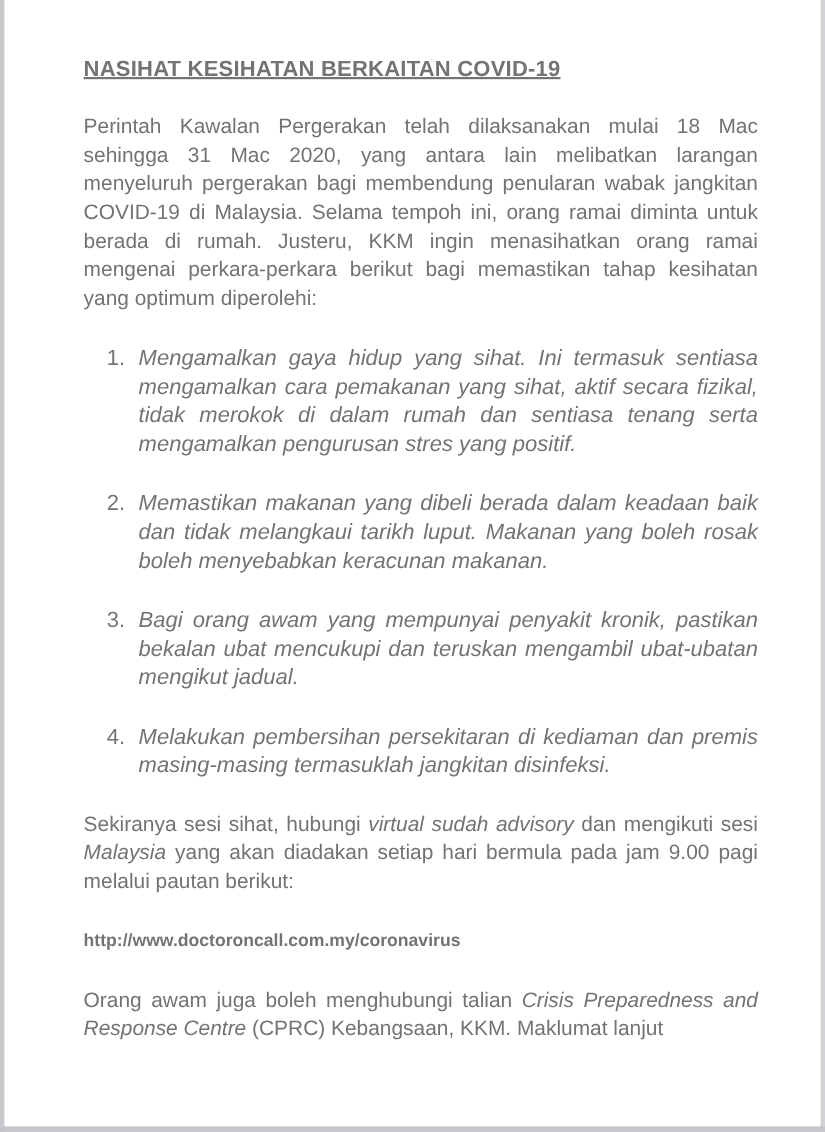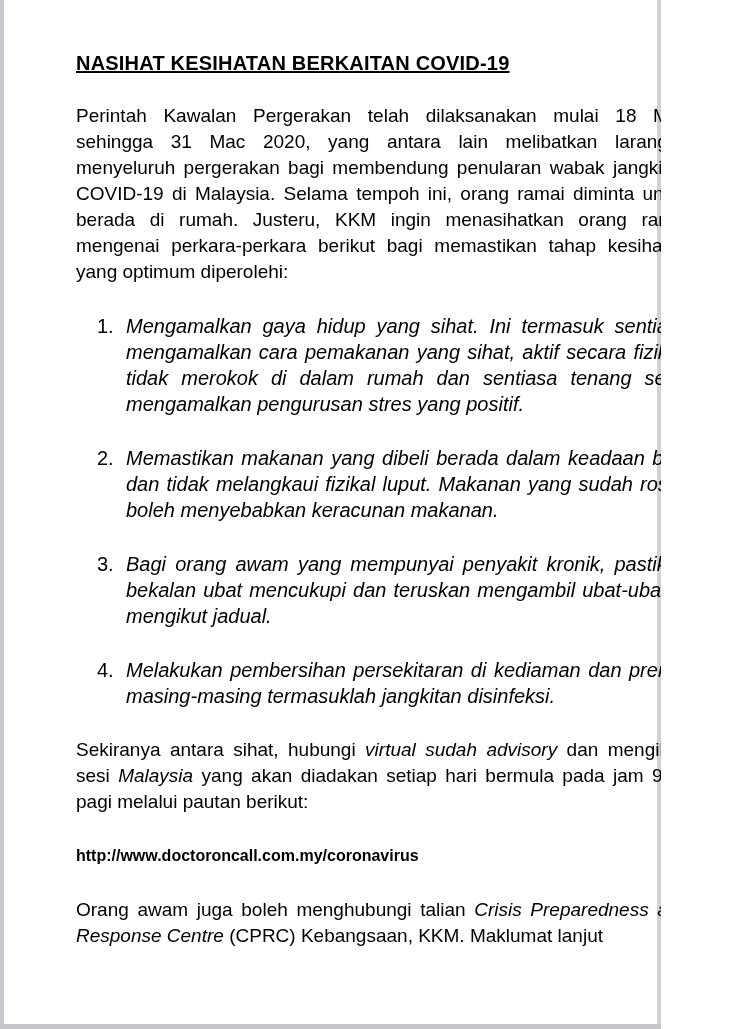--- a/index.html
+++ b/index.html
@@ -2,26 +2,26 @@
 <html><head>
 <meta charset="utf-8">
 <style>
   html, body {
     margin: 0;
     padding: 0;
     background: #ffffff;
   }
   .page {
     position: relative;
-    width: 661px;
+    width: 750px;
     height: 1029px;
     background: #ffffff;
     box-sizing: border-box;
     font-family: "Liberation Sans", "DejaVu Sans", sans-serif;
-    color: #000000;
+    color: #737373;
     overflow: hidden;
   }
   .edge {
     position: absolute;
     background: #c9c9cd;
   }
   .edge-left   { left: 0; top: 0; bottom: 0; width: 4px; }
   .edge-right  { right: 0; top: 0; bottom: 0; width: 4px; background: #d2d2d6; }
   .edge-bottom { left: 0; right: 0; bottom: 0; height: 5px; background: #c6c6ca; }
 
@@ -89,32 +89,32 @@
 
     <p class="para">Perintah Kawalan Pergerakan telah dilaksanakan mulai 18 Mac sehingga 31 Mac 2020, yang antara lain melibatkan larangan menyeluruh pergerakan bagi membendung penularan wabak jangkitan COVID-19 di Malaysia. Selama tempoh ini, orang ramai diminta untuk berada di rumah. Justeru, KKM ingin menasihatkan orang ramai mengenai perkara-perkara berikut bagi memastikan tahap kesihatan yang optimum diperolehi:</p>
 
     <ol class="advice-list">
       <li class="list-item">
         <span class="num">1.</span>
         <span class="item-text">Mengamalkan gaya hidup yang sihat. Ini termasuk sentiasa mengamalkan cara pemakanan yang sihat, aktif secara fizikal, tidak merokok di dalam rumah dan sentiasa tenang serta mengamalkan pengurusan stres yang positif.</span>
       </li>
       <li class="list-item">
         <span class="num">2.</span>
-        <span class="item-text">Memastikan makanan yang dibeli berada dalam keadaan baik dan tidak melangkaui fizikal luput. Makanan yang sudah rosak boleh menyebabkan keracunan makanan.</span>
+        <span class="item-text">Memastikan makanan yang dibeli berada dalam keadaan baik dan tidak melangkaui tarikh luput. Makanan yang boleh rosak boleh menyebabkan keracunan makanan.</span>
       </li>
       <li class="list-item">
         <span class="num">3.</span>
         <span class="item-text">Bagi orang awam yang mempunyai penyakit kronik, pastikan bekalan ubat mencukupi dan teruskan mengambil ubat-ubatan mengikut jadual.</span>
       </li>
       <li class="list-item">
         <span class="num">4.</span>
         <span class="item-text">Melakukan pembersihan persekitaran di kediaman dan premis masing-masing termasuklah jangkitan disinfeksi.</span>
       </li>
     </ol>
 
-    <p class="para"><span>Sekiranya antara sihat, hubungi </span><em>virtual sudah advisory</em><span> dan mengikuti sesi </span><em>Malaysia</em><span> yang akan diadakan setiap hari bermula pada jam 9.00 pagi melalui pautan berikut:</span></p>
+    <p class="para"><span>Sekiranya sesi sihat, hubungi </span><em>virtual sudah advisory</em><span> dan mengikuti sesi </span><em>Malaysia</em><span> yang akan diadakan setiap hari bermula pada jam 9.00 pagi melalui pautan berikut:</span></p>
 
     <p class="link-line">http://www.doctoroncall.com.my/coronavirus</p>
 
     <p class="para"><span>Orang awam juga boleh menghubungi talian </span><em>Crisis Preparedness and Response Centre</em><span> (CPRC) Kebangsaan, KKM. Maklumat lanjut</span></p>
 
   </div>
 </div>
 
 </body></html>

